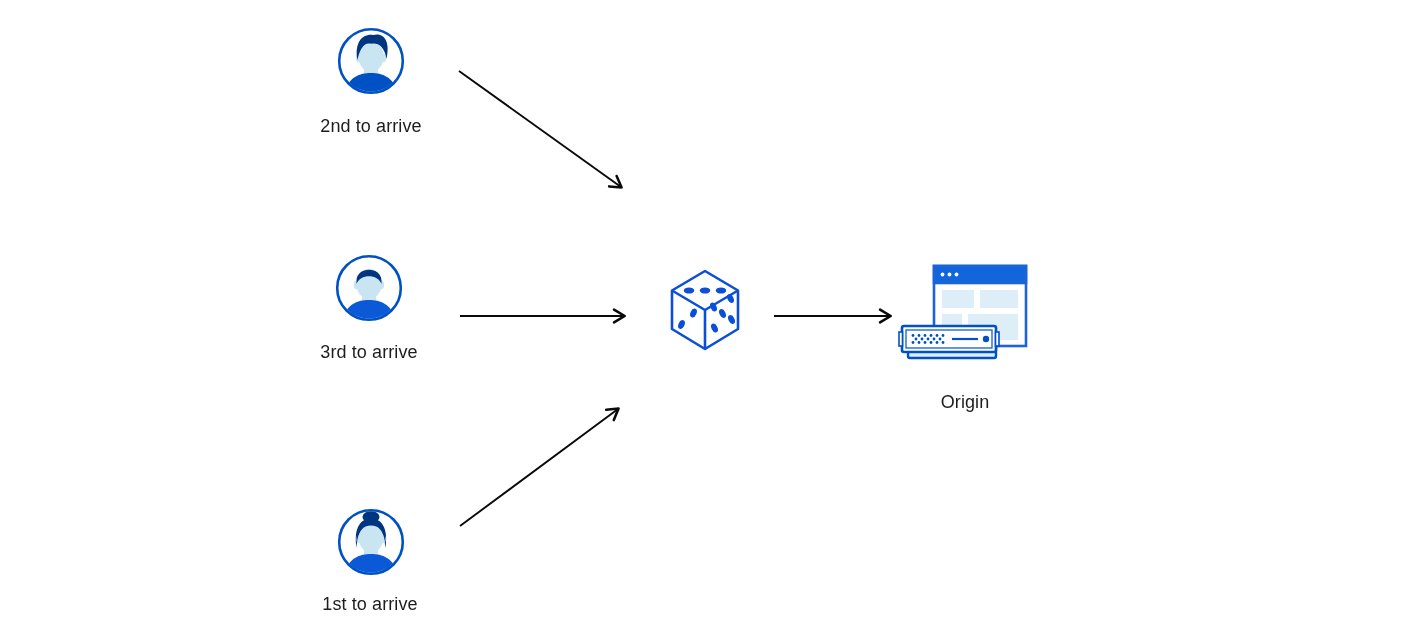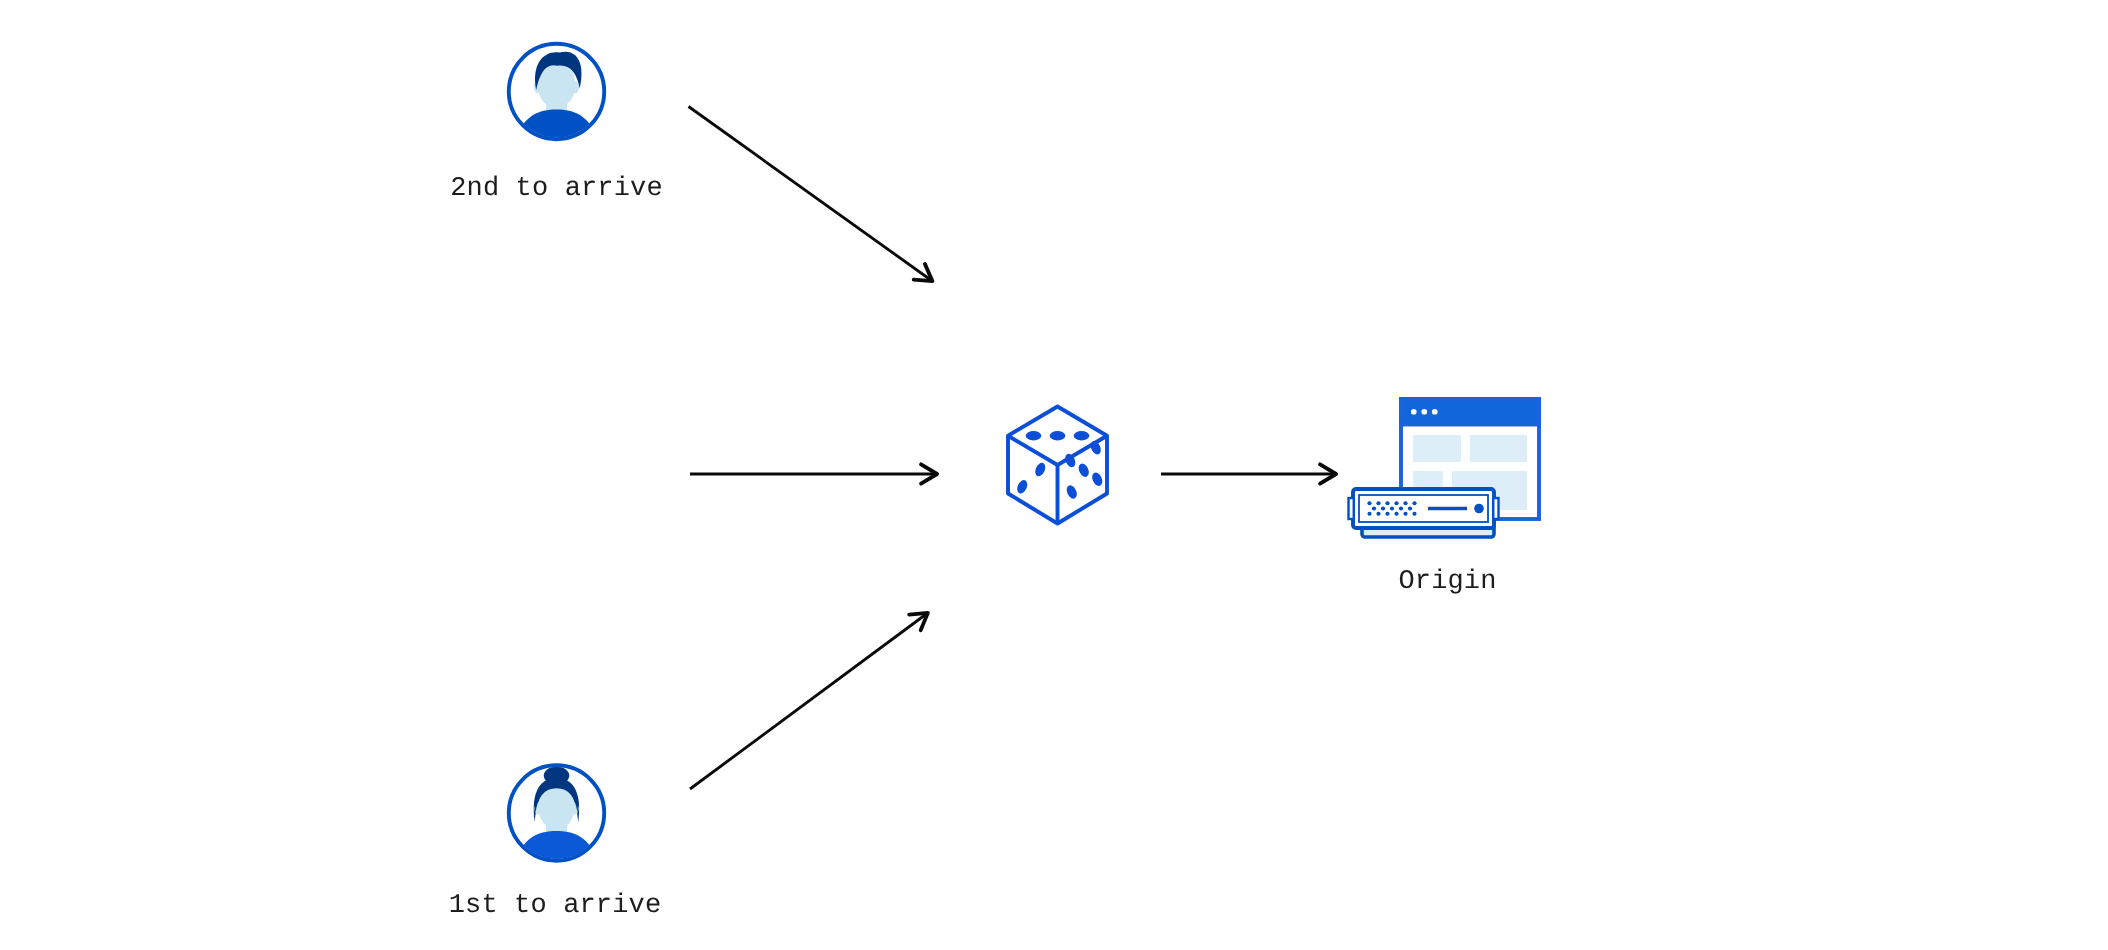--- a/index.html
+++ b/index.html
@@ -18,21 +18,20 @@
   body{
     font-family:"Liberation Sans","DejaVu Sans",sans-serif;
     background:var(--bg);
   }
   .canvas{
     position:relative;
     width:1405px;
     height:633px;
     background:var(--bg);
     overflow:hidden;
-    font-family:Liberation Mono, monospace;
   }
   .node{position:absolute;}
   .node-label{
     position:absolute;
     width:160px;
     text-align:center;
     font-size:18px;
     line-height:1.2;
     color:var(--text);
     letter-spacing:.1px;
@@ -74,20 +73,39 @@
         <path d="M6,70 C10,51 21,46 34,46 C47,46 58,51 62,70 Z" fill="var(--brand)"></path>
         <ellipse cx="21.5" cy="31" rx="2.6" ry="4.2" fill="var(--face)"></ellipse>
         <ellipse cx="46.5" cy="31" rx="2.6" ry="4.2" fill="var(--face)"></ellipse>
         <ellipse cx="34" cy="29.5" rx="12.6" ry="15.5" fill="var(--face)"></ellipse>
         <path d="M20.5,33 C17,15 26,6.5 36,8 C47,5 53.5,14 49.5,32 C47.5,21 42.5,15.5 34.5,16.8 C26.5,14.5 22.5,23 20.5,33 Z" fill="var(--hair)"></path>
       </g>
     </svg>
     <div class="node-label" style="left:-46px;top:89px;">2nd to arrive</div>
   </div>
 
+  <div class="node" style="left:335px;top:254px;">
+    <svg width="68" height="70" viewBox="0 0 68 70" xmlns="http://www.w3.org/2000/svg">
+      <defs>
+          <clipPath id="clipB">
+            <circle cx="34" cy="34" r="30.7"></circle>
+          </clipPath>
+        </defs>
+      <circle cx="34" cy="34" r="31.8" fill="#ffffff" stroke="var(--brand)" stroke-width="2.6"></circle>
+      <g clip-path="url(#clipB)">
+        <path d="M27,36 L27,52 L41,52 L41,36 Z" fill="var(--face)"></path>
+        <path d="M6,70 C10,51 21,46 34,46 C47,46 58,51 62,70 Z" fill="#0b59d6"></path>
+        <ellipse cx="21.5" cy="31" rx="2.6" ry="4.2" fill="var(--face)"></ellipse>
+        <ellipse cx="46.5" cy="31" rx="2.6" ry="4.2" fill="var(--face)"></ellipse>
+        <ellipse cx="34" cy="30" rx="12.6" ry="15.2" fill="var(--face)"></ellipse>
+        <path d="M21.5,27 C21.5,12 46.5,12 46.5,27 L46.5,30 C43,19.5 25,19.5 21.5,30 Z" fill="var(--hair)"></path>
+      </g>
+    </svg>
+    <div class="node-label" style="left:-46px;top:88px;">3rd to arrive</div>
+  </div>
 
   <div class="node" style="left:337px;top:508px;">
     <svg width="68" height="70" viewBox="0 0 68 70" xmlns="http://www.w3.org/2000/svg">
       <defs>
           <clipPath id="clipC">
             <circle cx="34" cy="34" r="30.7"></circle>
           </clipPath>
         </defs>
       <circle cx="34" cy="34" r="31.8" fill="#ffffff" stroke="var(--brand)" stroke-width="2.6"></circle>
       <g clip-path="url(#clipC)">
@@ -167,16 +185,16 @@
             <circle cx="21" cy="80.5" r="1.4"></circle>
             <circle cx="27" cy="80.5" r="1.4"></circle>
             <circle cx="33" cy="80.5" r="1.4"></circle>
             <circle cx="39" cy="80.5" r="1.4"></circle>
             <circle cx="45" cy="80.5" r="1.4"></circle>
         </g>
         <line x1="54" y1="77" x2="80" y2="77" stroke="var(--brand)" stroke-width="2.2"></line>
         <circle cx="88" cy="77" r="3.2" fill="var(--brand)"></circle>
       </g>
     </svg>
-    <div class="node-label" style="left:-13px;top:116px;">Origin</div>
+    <div class="node-label" style="left:-13px;top:130px;">Origin</div>
   </div>
 
 </div>
 
 </body></html>

